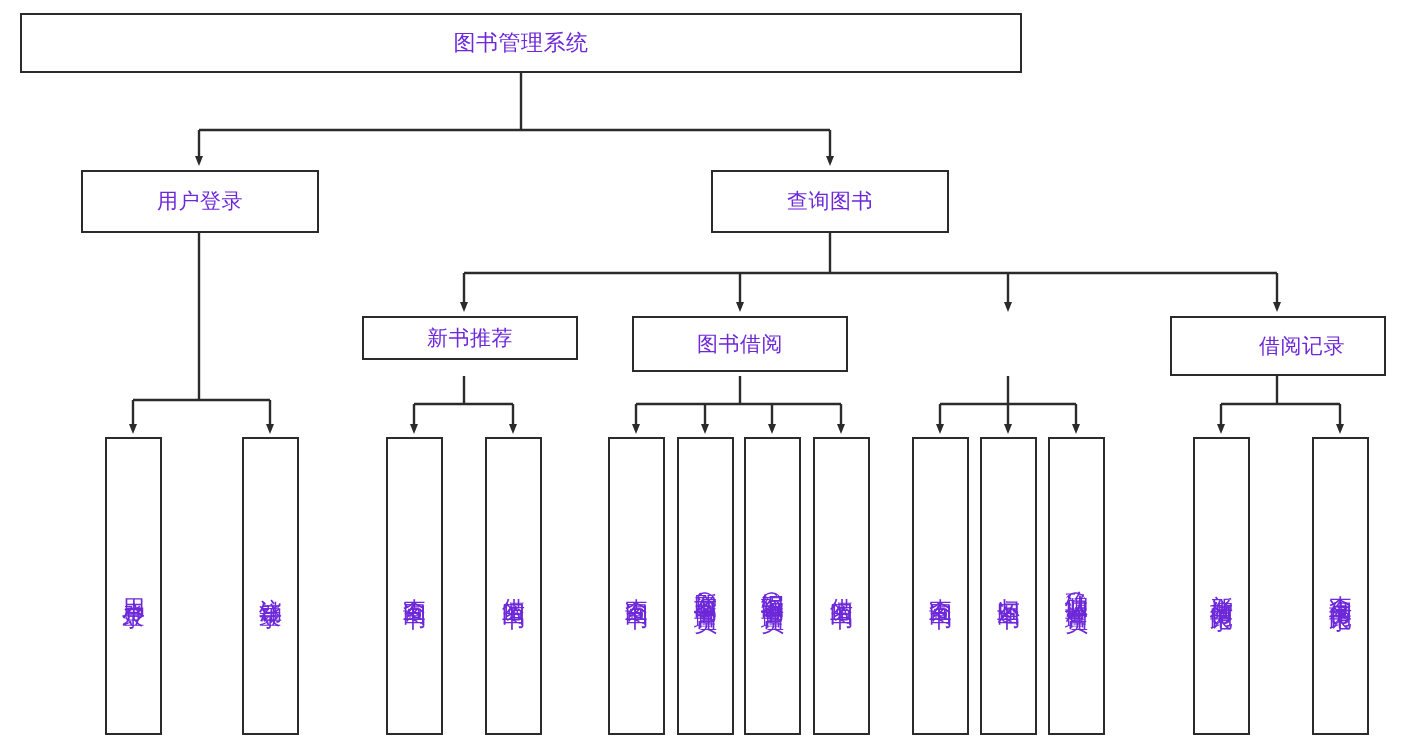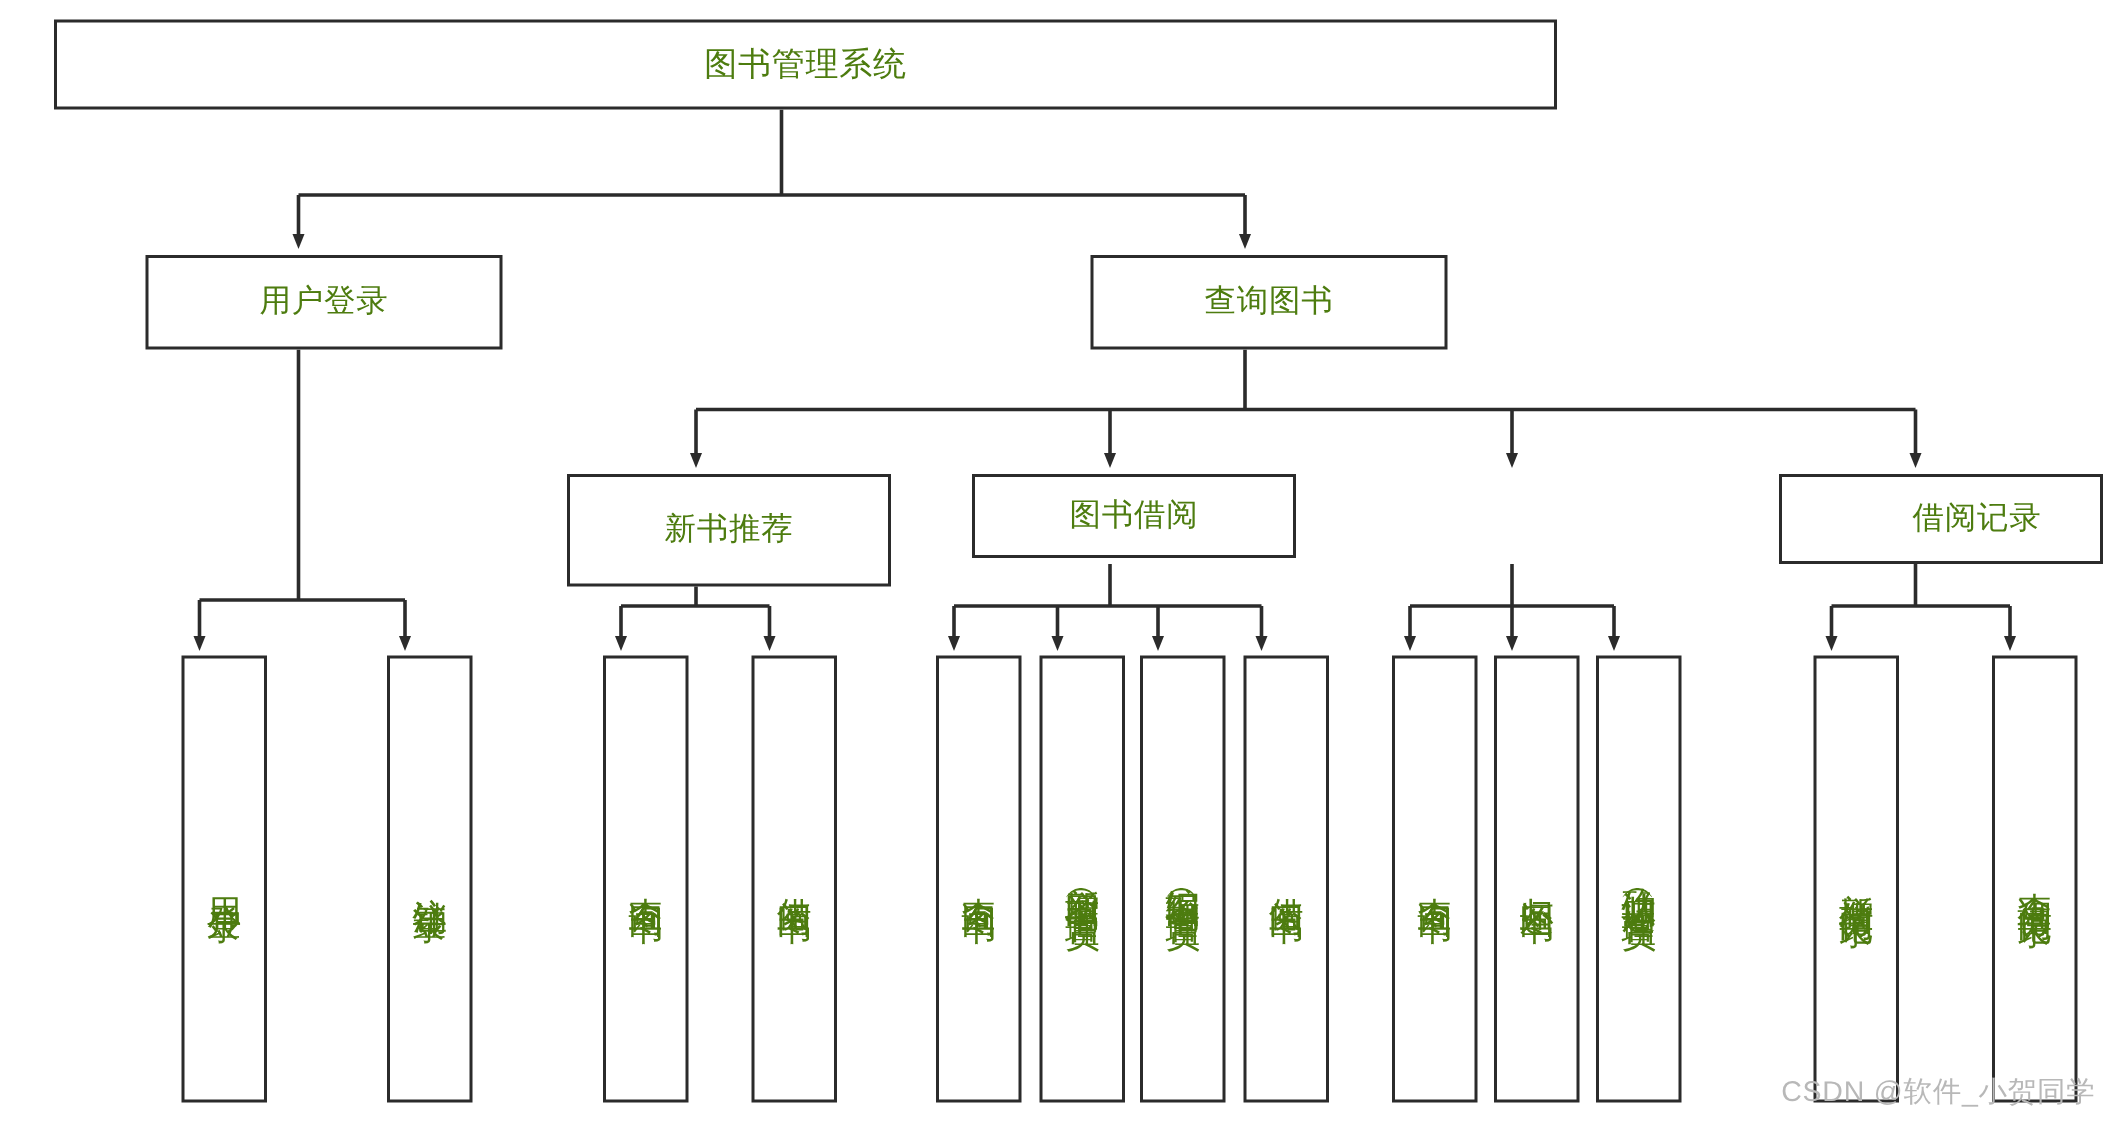--- a/index.html
+++ b/index.html
@@ -26,23 +26,22 @@
     pointer-events: none;
   }
   .node {
     position: absolute;
     box-sizing: border-box;
     background: #ffffff;
     border: 2px solid #2b2b2b;
     display: flex;
     align-items: center;
     justify-content: center;
-    color: #4d7c0f;
+    color: #6d28d9;
     z-index: 2;
-    margin-left: 16px;
   }
   .node .label {
     display: block;
     text-align: center;
     line-height: 1.18;
     white-space: nowrap;
   }
   
   .node.horiz .label {
     font-size: 21px;
@@ -135,21 +134,21 @@
     <span class="label">图书管理系统</span>
   </div>
 
   <div class="node horiz" style="left:81px; top:170px; width:238px; height:63px;">
     <span class="label">用户登录</span>
   </div>
   <div class="node horiz" style="left:711px; top:170px; width:238px; height:63px;">
     <span class="label">查询图书</span>
   </div>
 
-  <div class="node horiz" style="left:362px; top:316px; width:216px; height:75px;">
+  <div class="node horiz" style="left:362px; top:316px; width:216px; height:44px;">
     <span class="label">新书推荐</span>
   </div>
   <div class="node horiz" style="left:632px; top:316px; width:216px; height:56px;">
     <span class="label">图书借阅</span>
   </div>
   <div class="node horiz" style="left:1170px; top:316px; width:216px; height:60px;padding-left:48px;">
     <span class="label">借阅记录</span>
   </div>
 
   <div class="node vert" style="left:105px; top:437px; width:57px; height:298px;">
@@ -189,15 +188,14 @@
     <span class="label">确认归还（管理员）</span>
   </div>
 
   <div class="node vert" style="left:1193px; top:437px; width:57px; height:298px;">
     <span class="label">新增借阅记录</span>
   </div>
   <div class="node vert" style="left:1312px; top:437px; width:57px; height:298px;">
     <span class="label">查询借阅记录</span>
   </div>
 
-  <div id="watermark">CSDN @软件_小贺同学</div>
 
 </div>
 
 </body></html>

